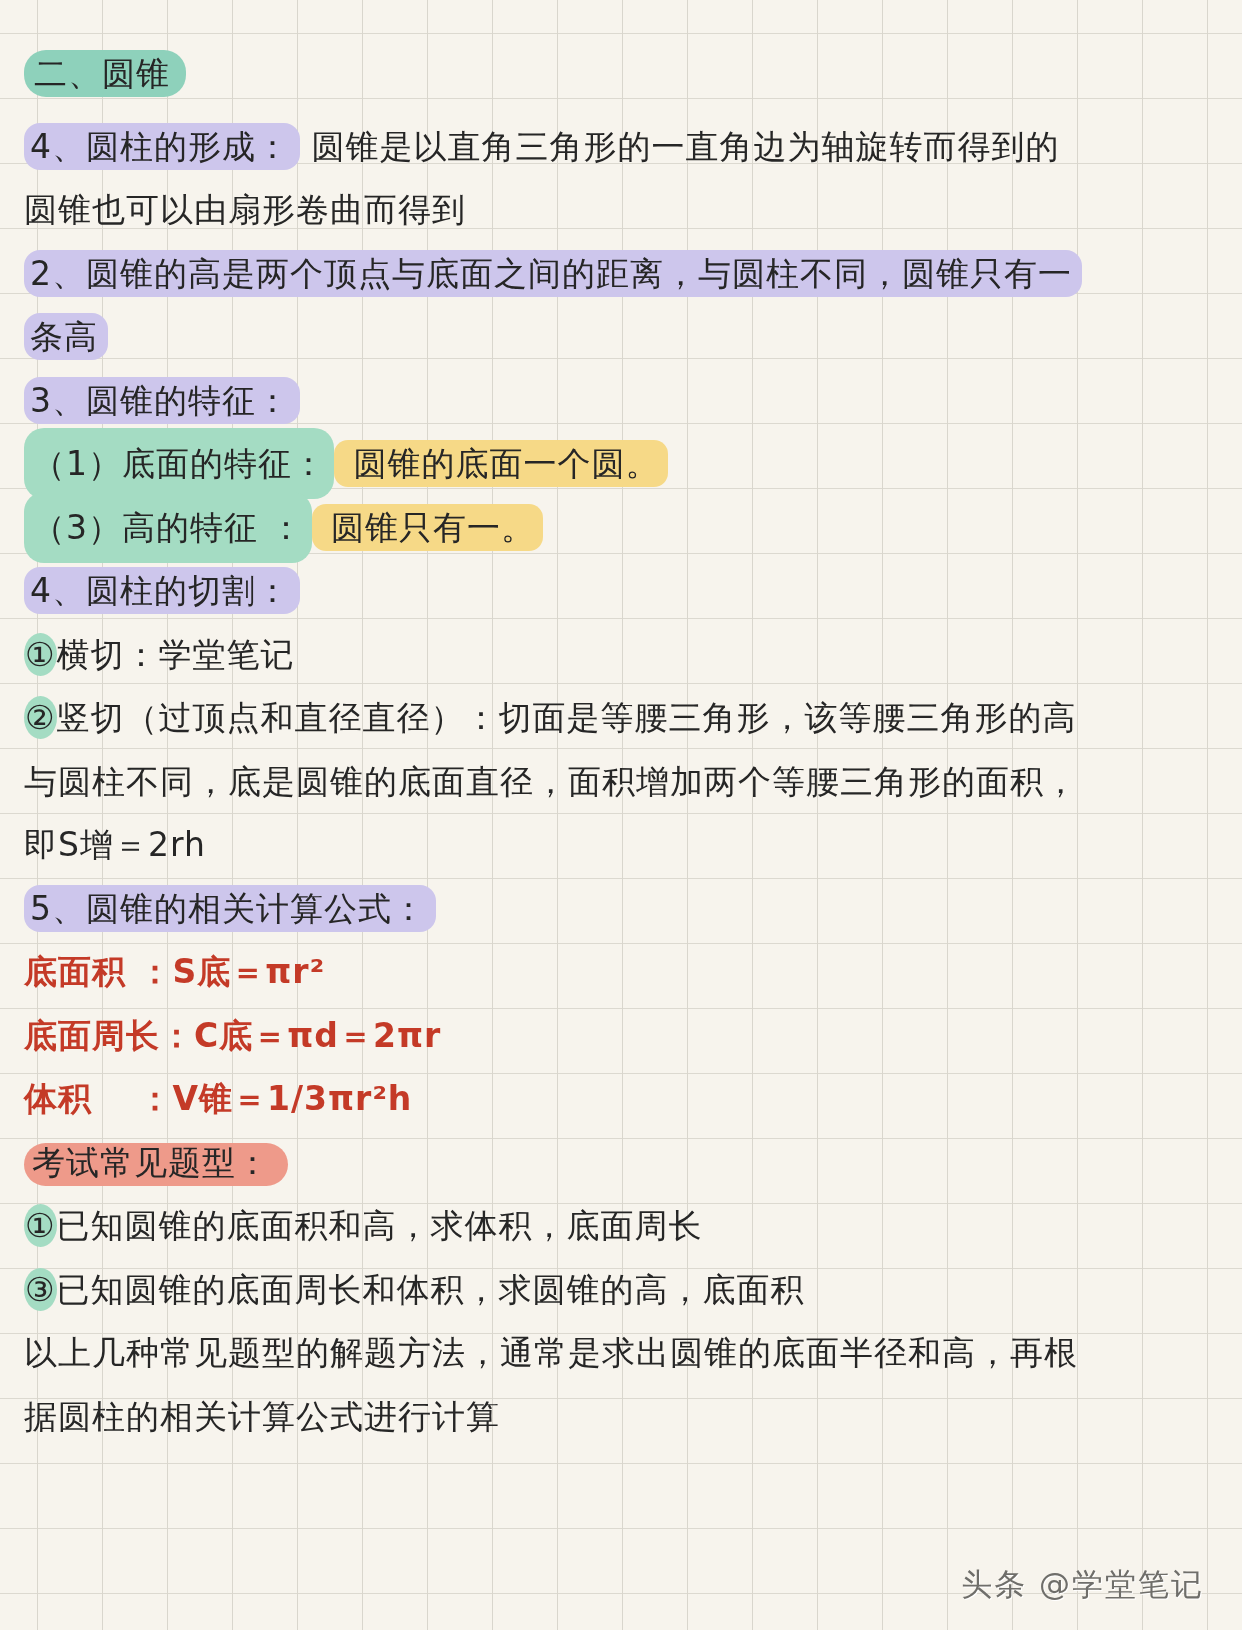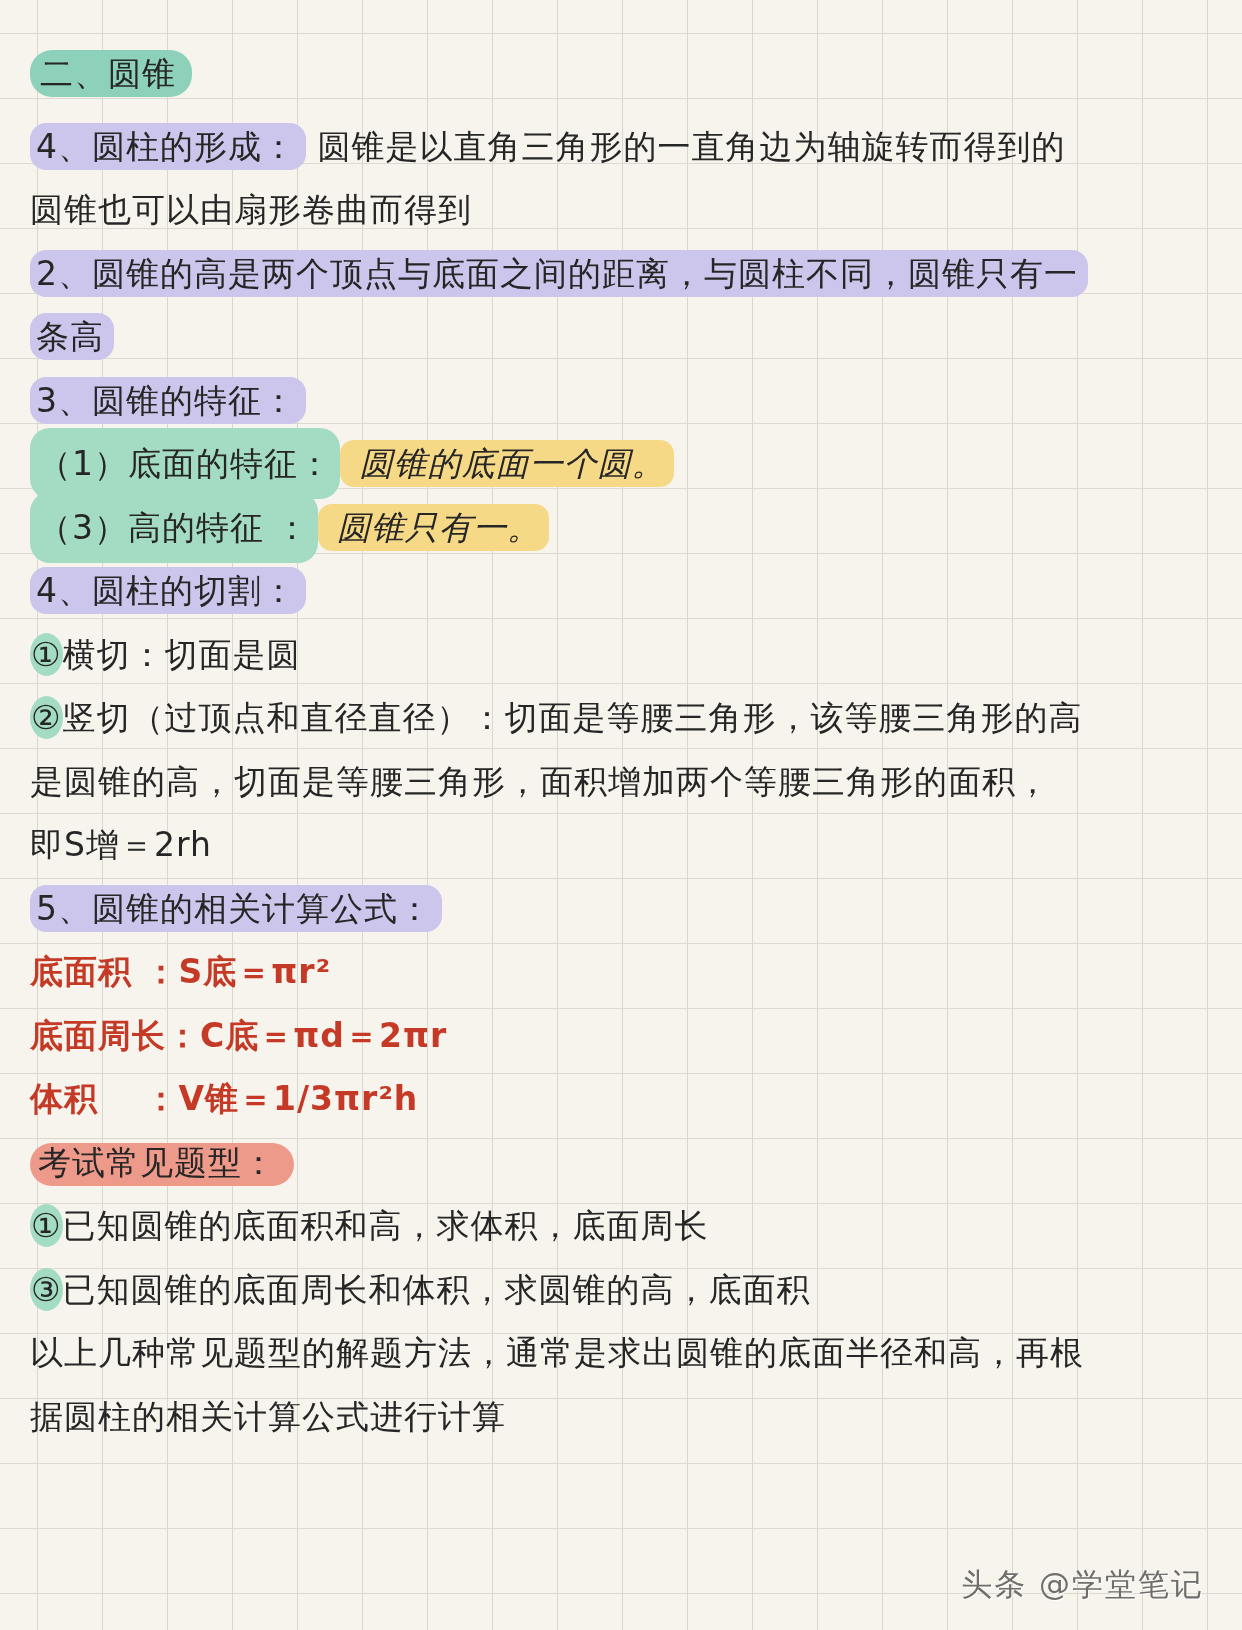--- a/index.html
+++ b/index.html
@@ -12,36 +12,36 @@
       linear-gradient(to right, #d9d6cd 1px, transparent 1px),
       linear-gradient(to bottom, #dcd9d0 1px, transparent 1px);
     background-size:65px 65px;
     background-position:37px 33px;
     font-family:"DejaVu Sans", sans-serif;
     color:#262626;
     overflow:hidden;
   }
   .content{
     position:absolute;
-    left:30px;top:42px;right:20px;
+    left:24px;top:42px;right:20px;
   }
   .line{
     white-space:pre;
     font-size:33px;
     line-height:63.5px;
     height:63.5px;
     letter-spacing:1px;
     font-weight:500;
   }
   .line.gap{margin-top:9px;}
   .seg{border-radius:16px;}
   .hl-green{background:#8ed1bb;border-radius:22px;padding:4px 16px 4px 10px;}
   .hl-green-light{background:#a4dcc3;border-radius:20px;padding:16px 8px;}
   .hl-purple{background:#cdc6ec;border-radius:16px;padding:4px 10px 4px 6px;}
-  .hl-yellow{background:#f6d987;border-radius:14px;padding:4px 8px;font-style:italic;}
+  .hl-yellow{background:#f6d987;border-radius:14px;padding:4px 8px;}
   .hl-salmon{background:#ee9a8a;border-radius:22px;padding:0 18px 4px 8px;}
   .hl-circle{background:#a4dcc3;border-radius:50%;padding:2px 1px;}
   .red-text{color:#c43a27;font-weight:600;}
   .footer{
     position:absolute;
     right:38px;bottom:24px;
     font-size:31px;
     color:#6f6e6a;
     letter-spacing:2px;
     text-shadow:1px 1px 0 #ffffff;
@@ -66,25 +66,25 @@
 
     <div class="line"><span class="seg hl-purple">3、圆锥的特征：</span></div>
 
     <div class="line"><span class="seg hl-green-light">（1）底面的特征：</span><span class="seg hl-yellow"> 圆锥的底面一个圆。</span></div>
 
 
     <div class="line"><span class="seg hl-green-light">（3）高的特征 ：</span><span class="seg hl-yellow"> 圆锥只有一。</span></div>
 
     <div class="line"><span class="seg hl-purple">4、圆柱的切割：</span></div>
 
-    <div class="line"><span class="seg hl-circle">①</span><span class="seg">横切：切面是圆</span></div>
+    <div class="line"><span class="seg hl-circle">①</span><span class="seg">横切：学堂笔记</span></div>
 
     <div class="line"><span class="seg hl-circle">②</span><span class="seg">竖切（过顶点和直径直径）：切面是等腰三角形，该等腰三角形的高</span></div>
 
-    <div class="line"><span class="seg">是圆锥的高，切面是等腰三角形，面积增加两个等腰三角形的面积，</span></div>
+    <div class="line"><span class="seg">与圆柱不同，底是圆锥的底面直径，面积增加两个等腰三角形的面积，</span></div>
 
     <div class="line"><span class="seg">即S增＝2rh</span></div>
 
     <div class="line"><span class="seg hl-purple">5、圆锥的相关计算公式：</span></div>
 
     <div class="line"><span class="seg red-text">底面积 ：S底＝πr²</span></div>
 
     <div class="line"><span class="seg red-text">底面周长：C底＝πd＝2πr</span></div>
 
     <div class="line"><span class="seg red-text">体积　 ：V锥＝1/3πr²h</span></div>

